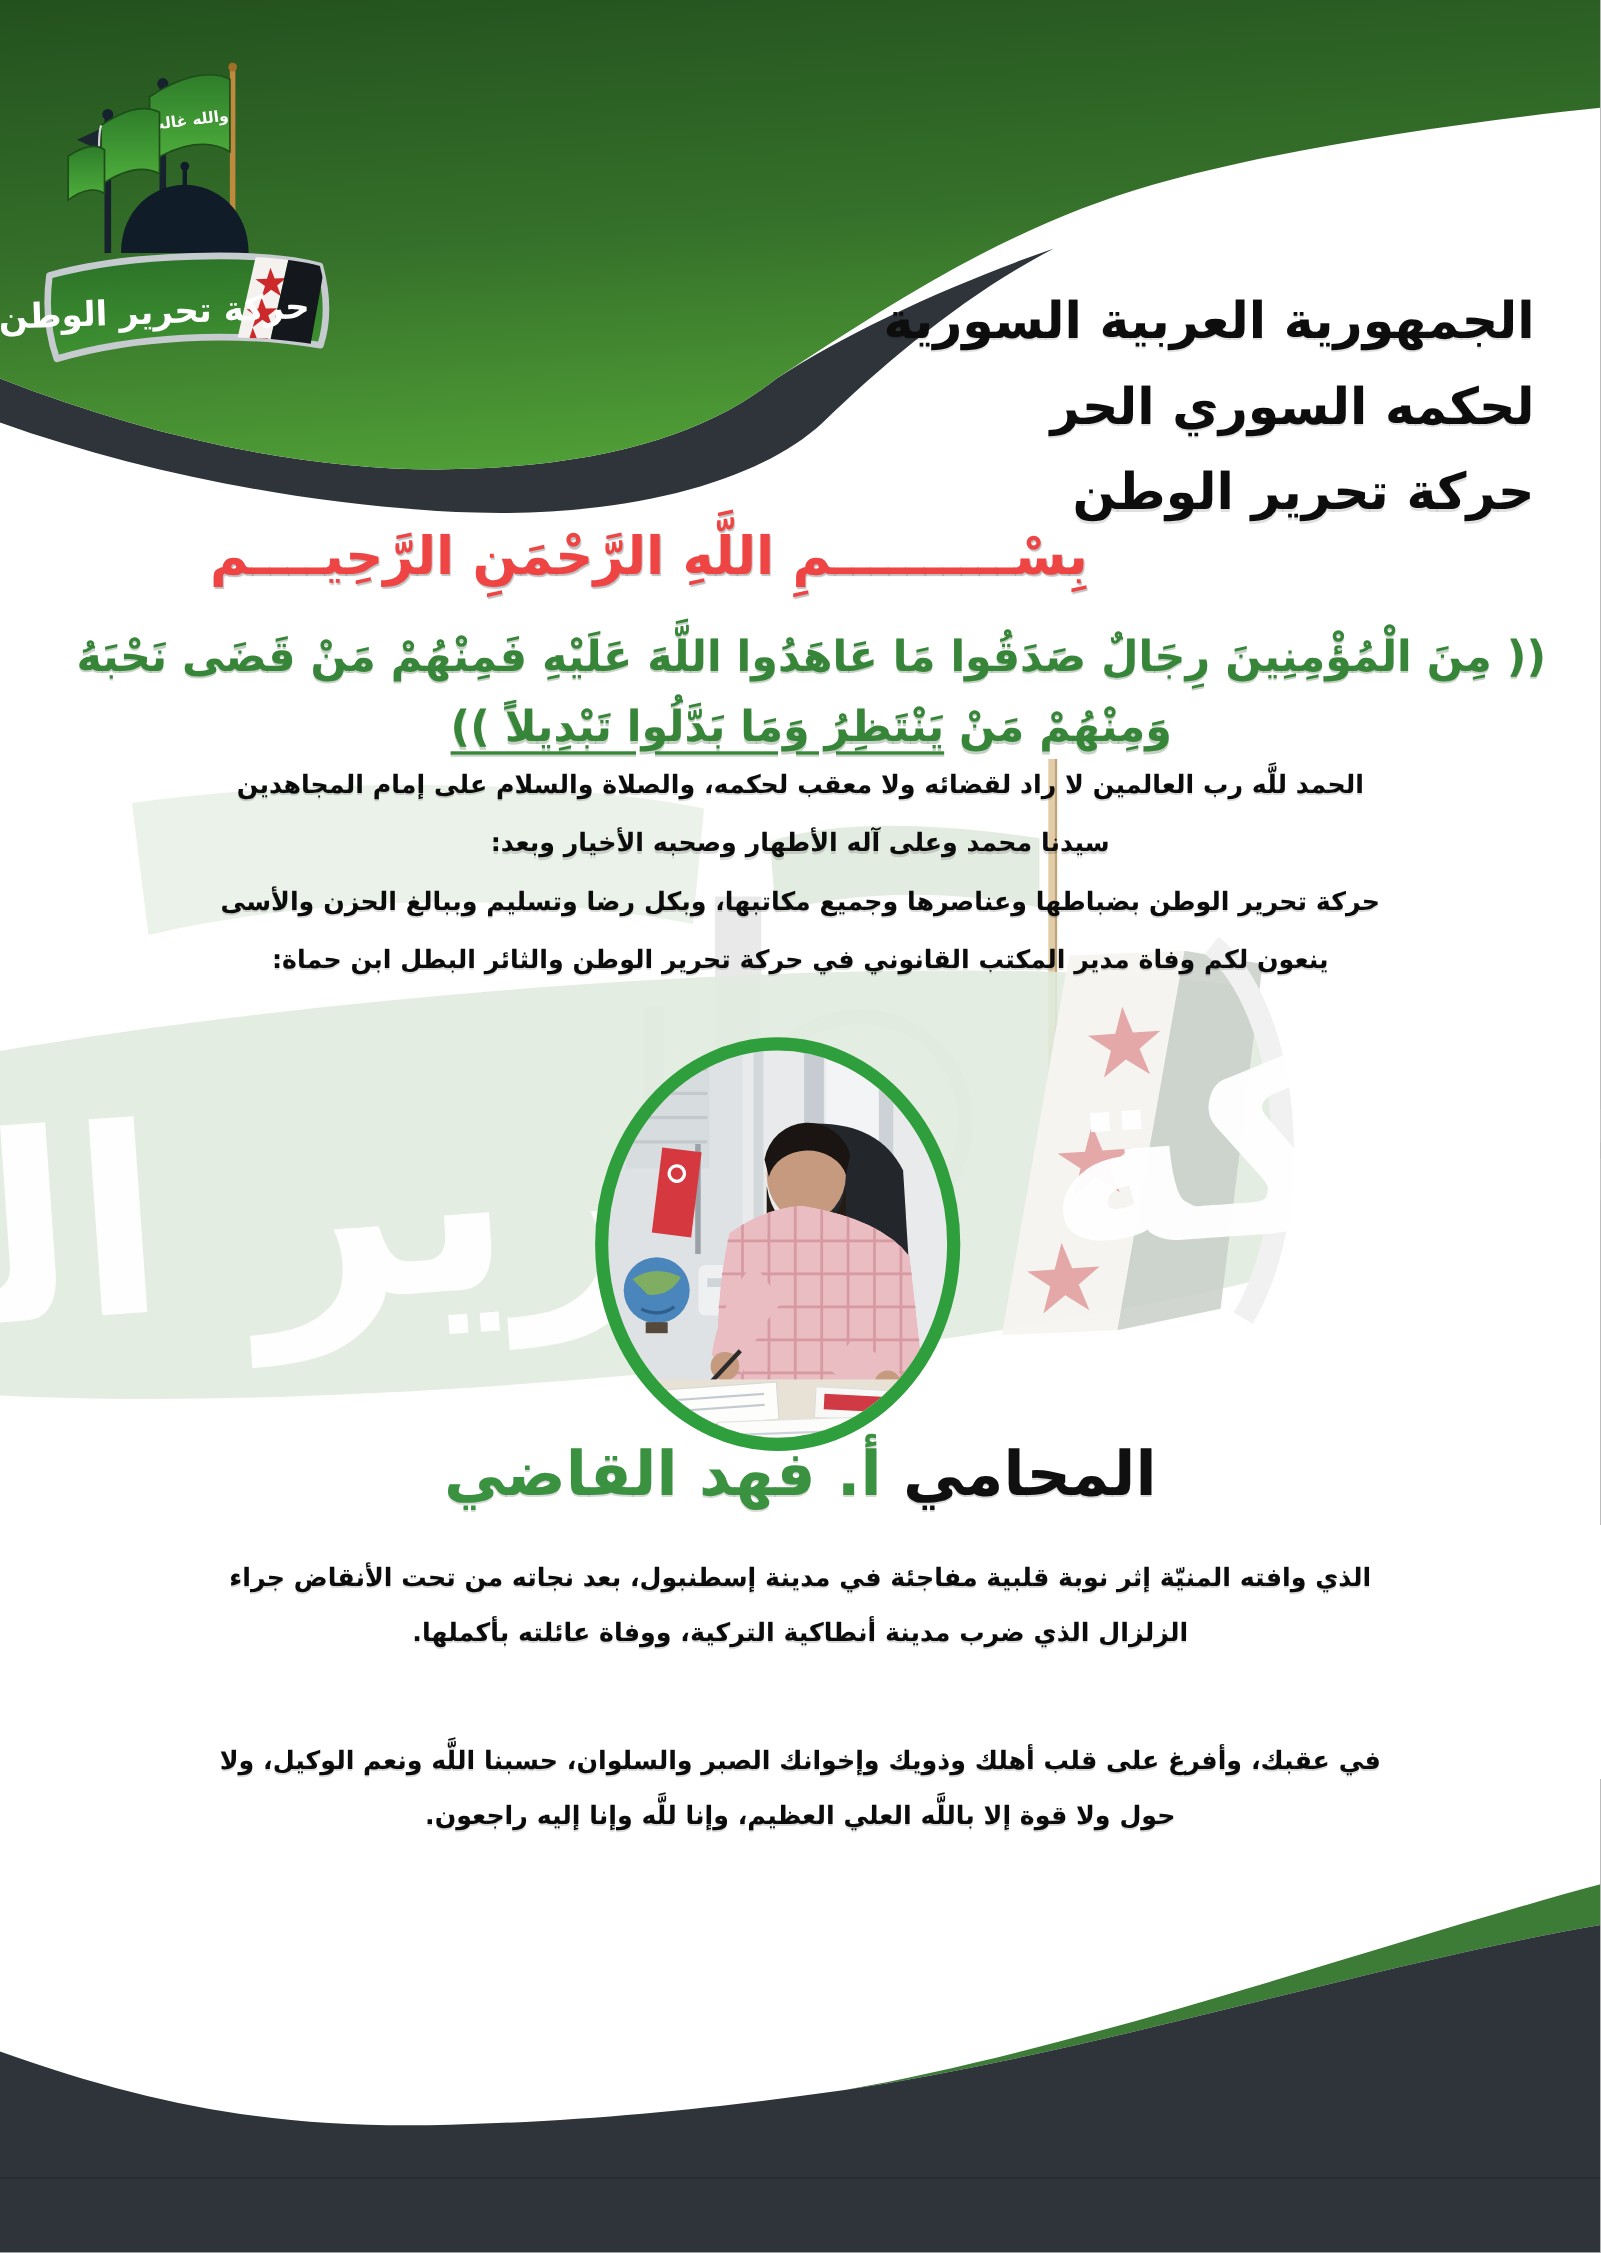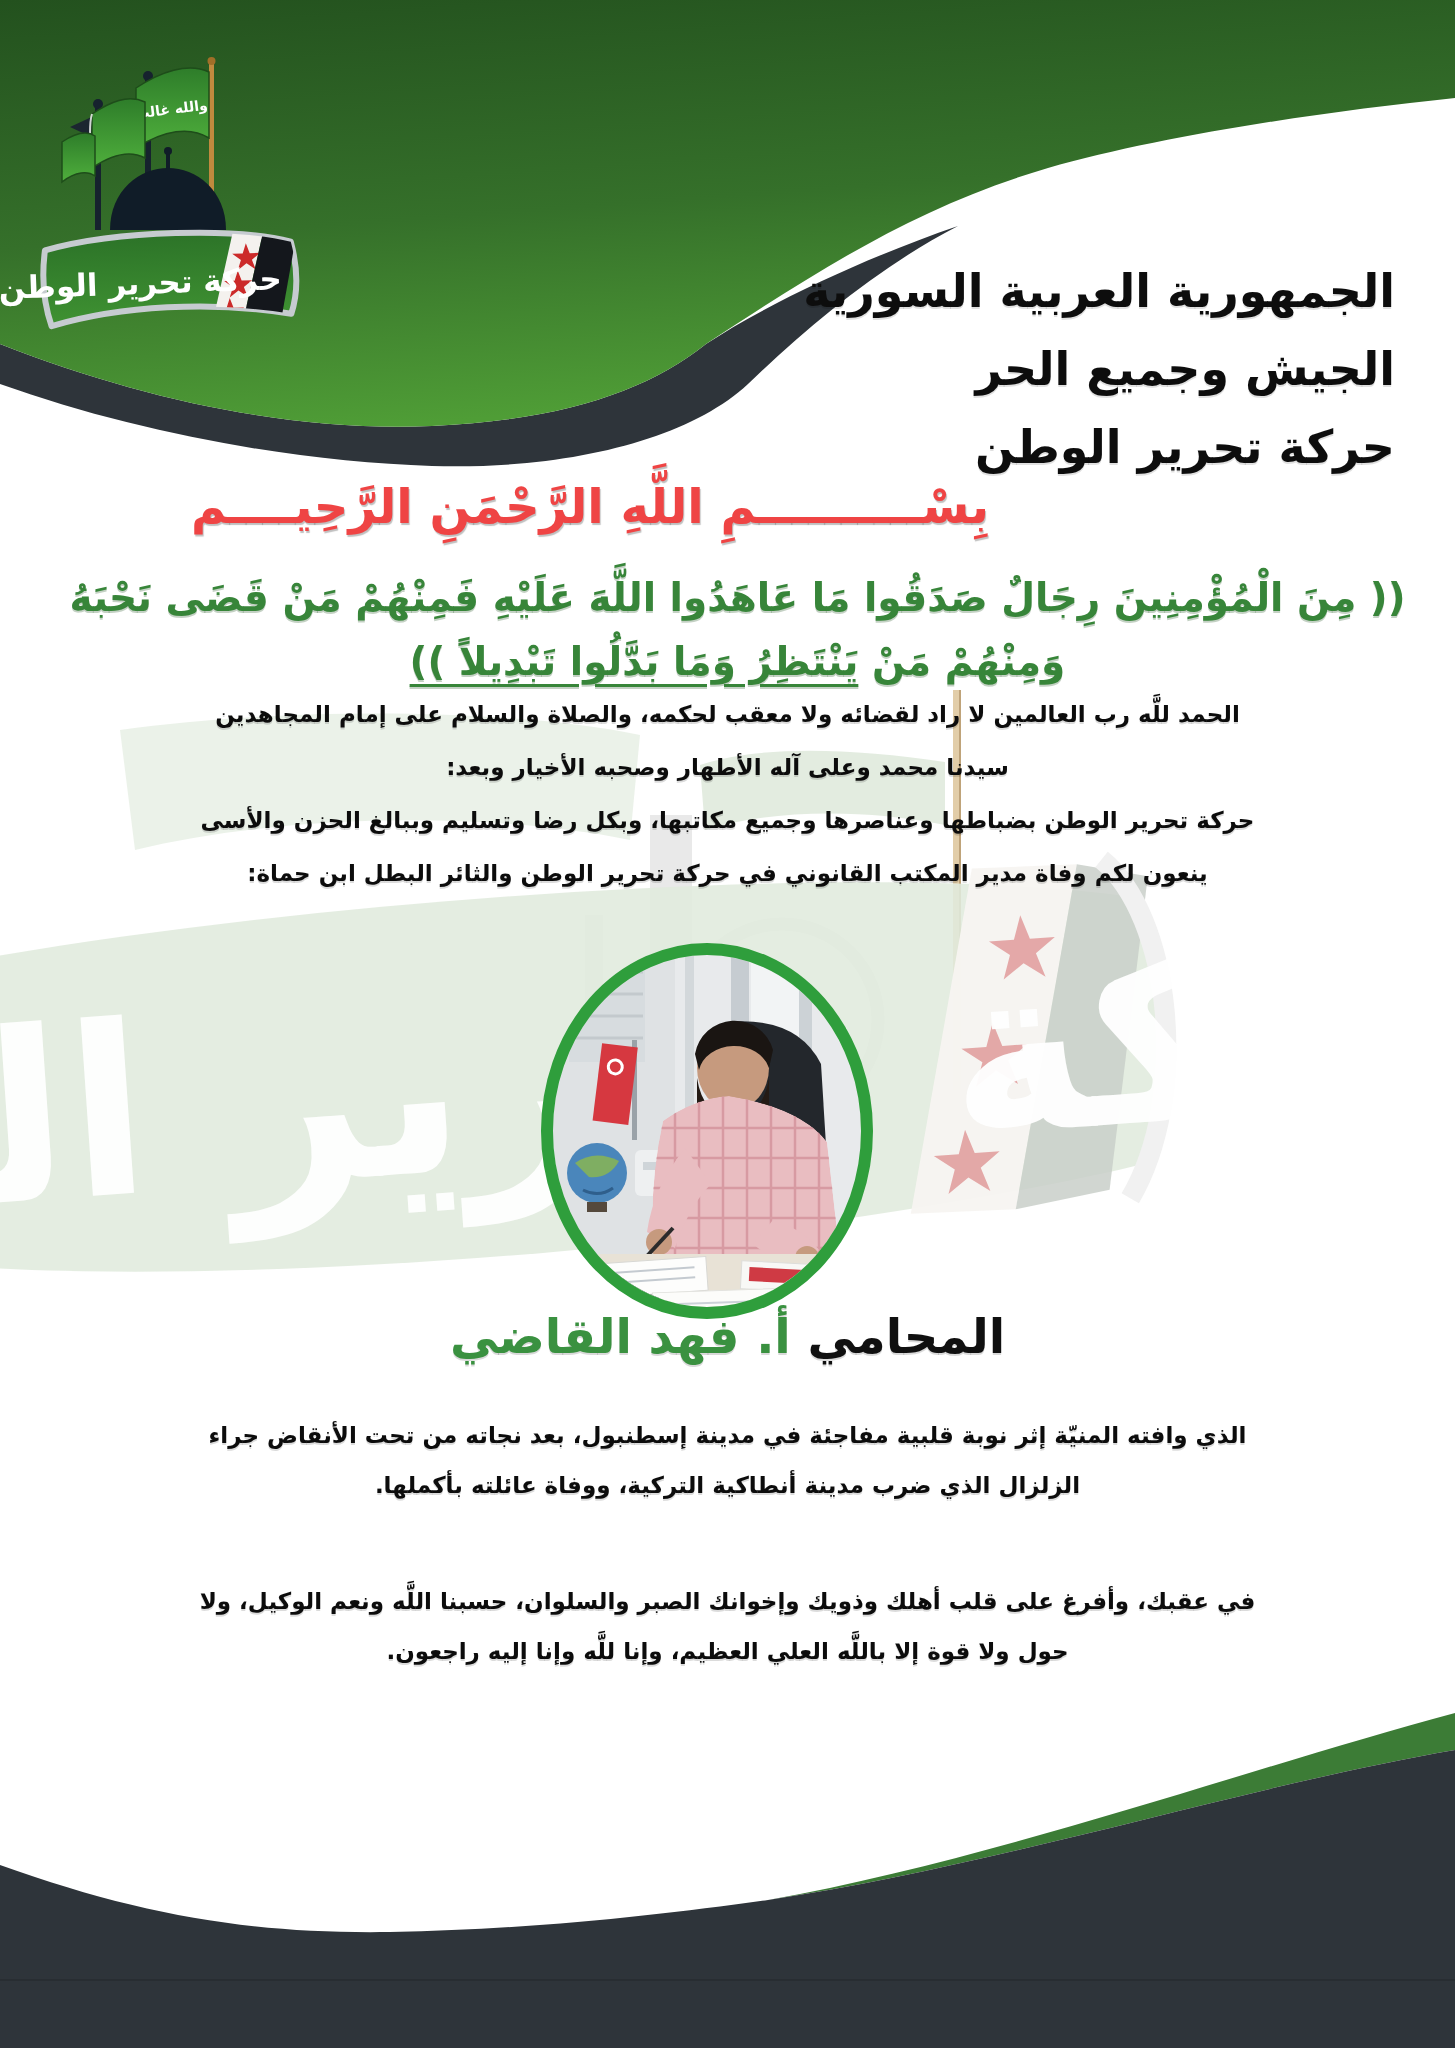--- a/index.html
+++ b/index.html
@@ -36,21 +36,21 @@
     text-align:center;color:#0c0c0c;font-size:23px;line-height:53px;
     text-shadow:0 2px 0 rgba(0,0,0,.14);
   }
   .para span{display:block;}
   .para.p-intro{top:688px;}
   .para.p-death{top:1410px;line-height:50px;}
   .para.p-prayer{top:1576px;line-height:50px;}
   
   .caption{
     position:absolute;top:1308px;left:0;width:1455px;z-index:6;
-    text-align:center;font-size:48px;color:#101010;
+    text-align:center;font-size:56px;color:#101010;
     text-shadow:0 2px 0 rgba(0,0,0,.15);
   }
   .caption .name{color:#3a9140;}
   
   .photo{position:absolute;left:535px;top:936px;z-index:4;}
   
   .header-svg{z-index:3;}
   .footer-svg{position:absolute;left:0;top:1650px;z-index:2;}
   .watermark-svg{position:absolute;left:0;top:690px;z-index:1;}
 </style>
@@ -160,21 +160,21 @@
   </svg>
   <svg class="footer-svg" width="1455" height="398" viewBox="0 0 1455 398">
     <path fill="#3c7c36" d="M768,250 C1000,208 1250,118 1455,63 L1455,100 C1250,135 1000,215 768,250 Z"></path>
     <path fill="#2e343a" d="M0,215 C140,265 250,284 390,282 C540,279 660,265 768,250 C1000,215 1250,135 1455,100
              L1455,398 L0,398 Z"></path>
     <line x1="0" y1="330" x2="1455" y2="330" stroke="#000000" opacity="0.12" stroke-width="2"></line>
   </svg>
 
   <div class="org-block">
     <span>الجمهورية العربية السورية</span>
-    <span>الجيش وجميع الحر</span>
+    <span>لحكمه السوري الحر</span>
     <span>حركة تحرير الوطن</span>
   </div>
 
   <div class="bismillah">بِسْــــــــــمِ اللَّهِ الرَّحْمَنِ الرَّحِيــــم</div>
 
   <div class="verse">
     <span class="v1">(( مِنَ الْمُؤْمِنِينَ رِجَالٌ صَدَقُوا مَا عَاهَدُوا اللَّهَ عَلَيْهِ فَمِنْهُمْ مَنْ قَضَى نَحْبَهُ وَمِنْهُمْ مَنْ</span>
     <span class="v2">يَنْتَظِرُ وَمَا بَدَّلُوا تَبْدِيلاً ))</span>
   </div>
 

